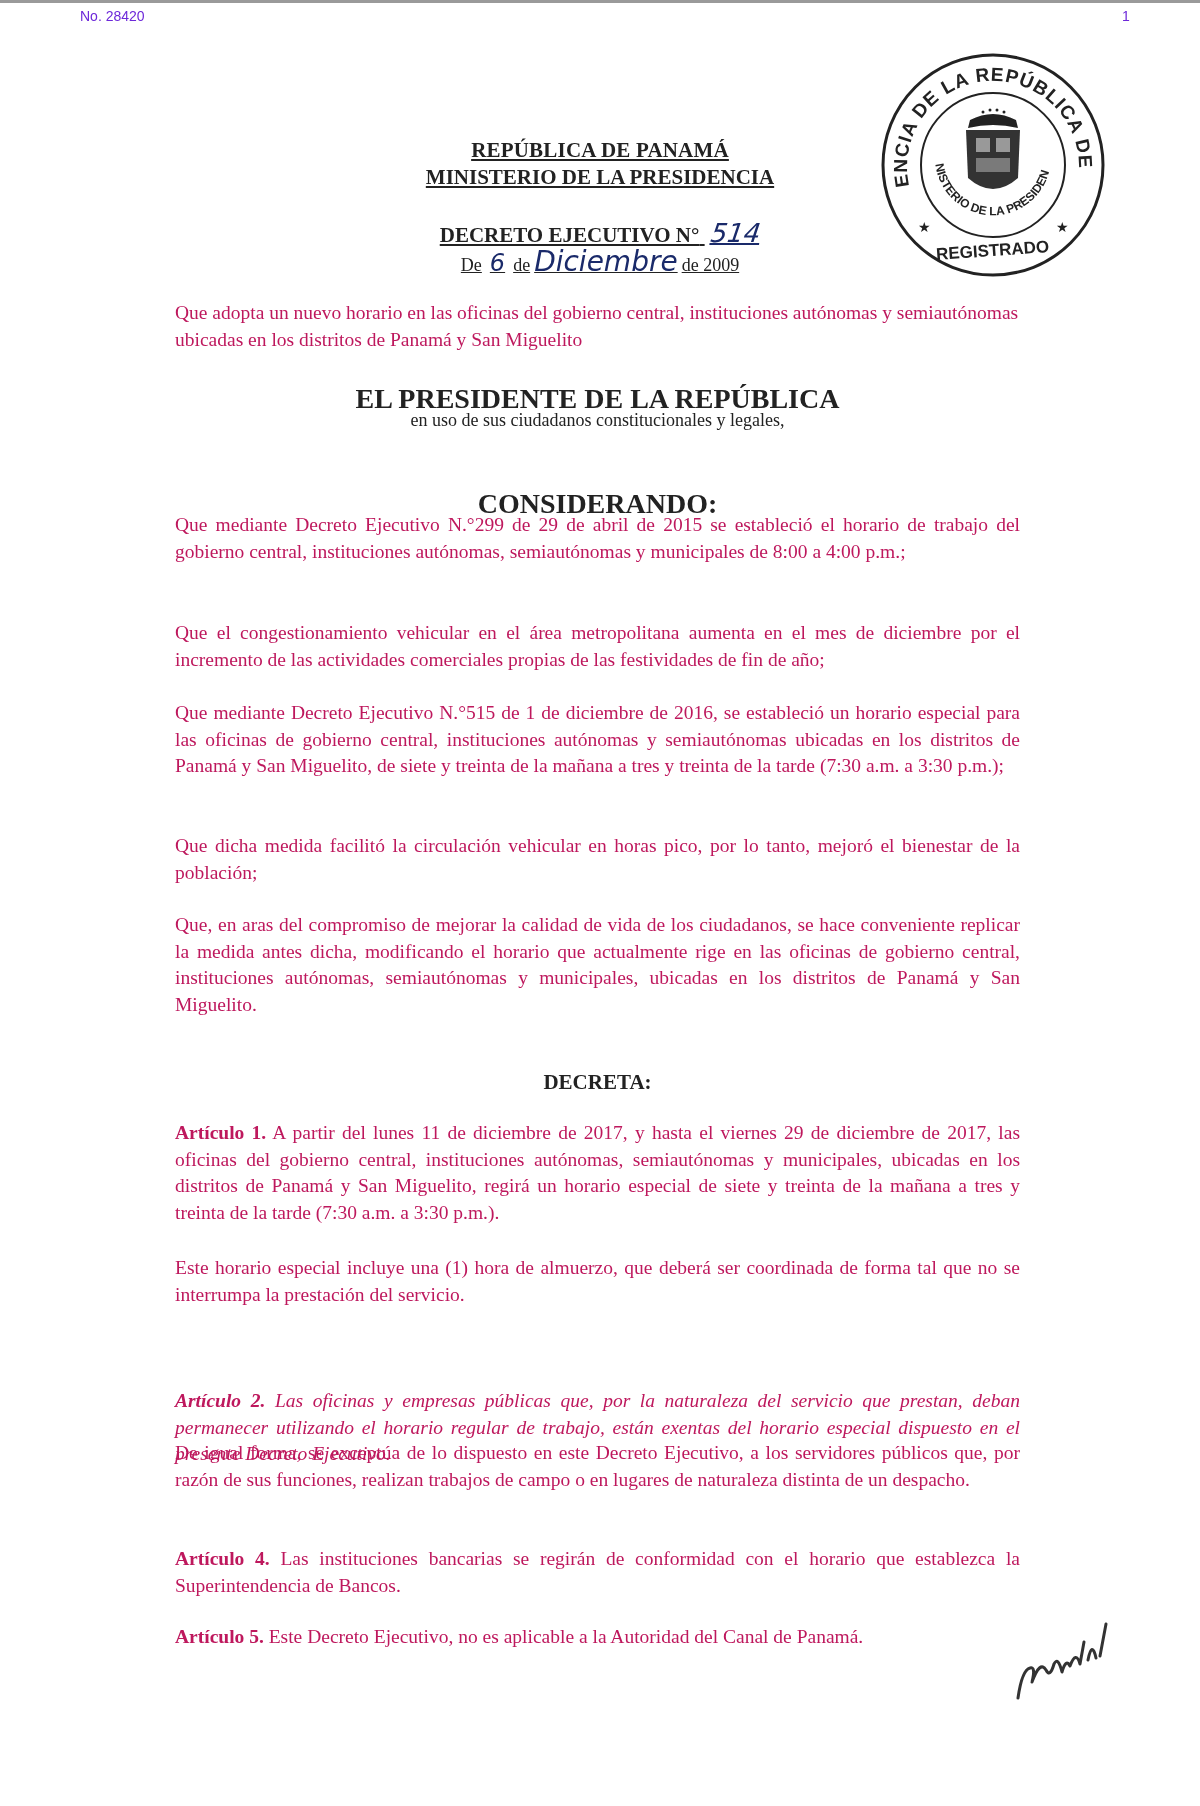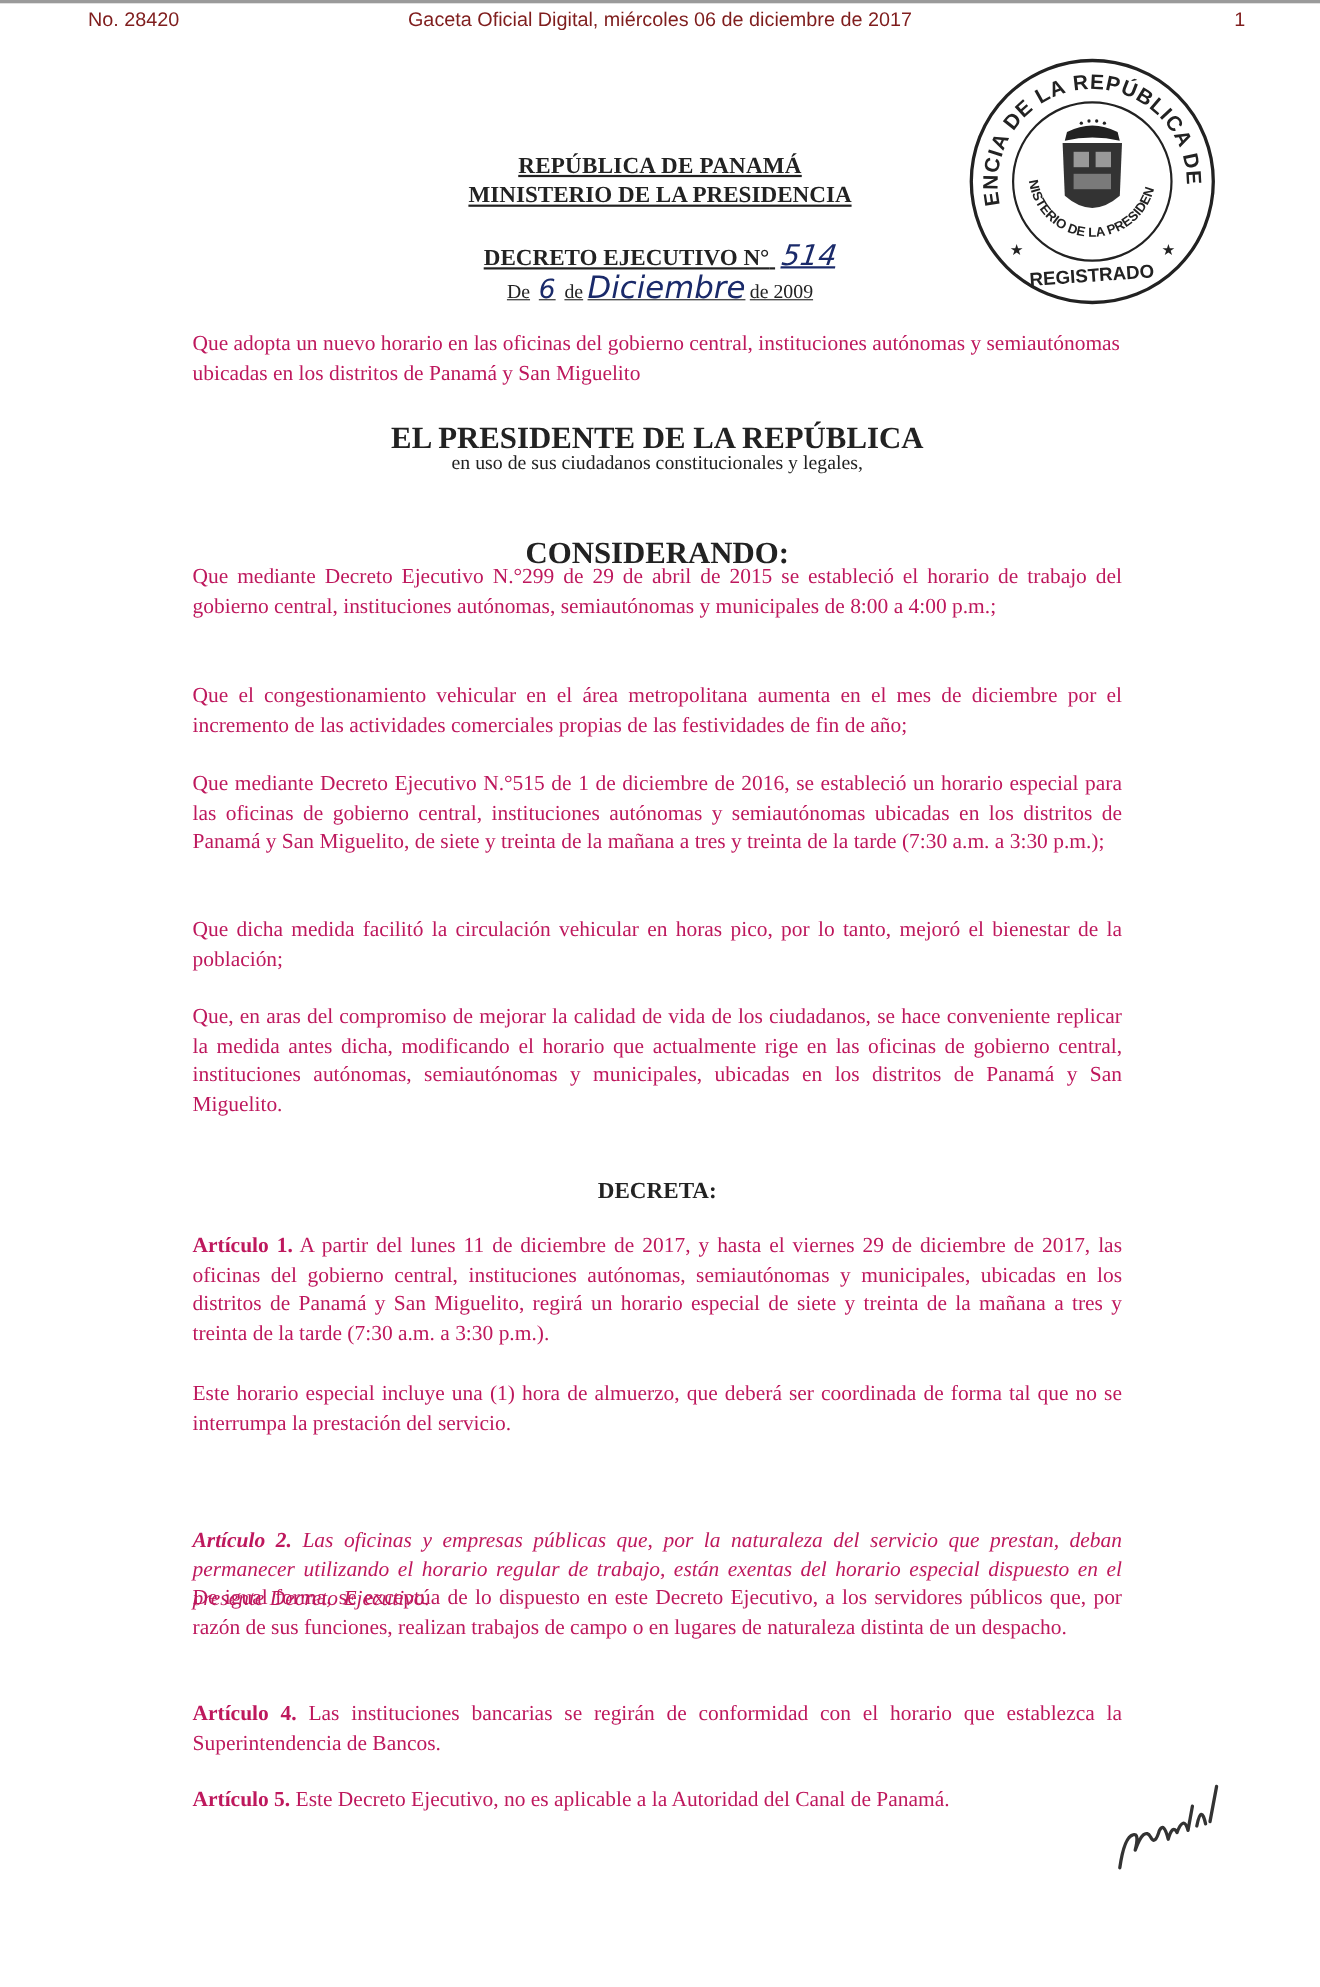--- a/index.html
+++ b/index.html
@@ -3,21 +3,21 @@
 <meta charset="utf-8">
 <style>
   html, body { margin: 0; padding: 0; }
   body {
     width: 1200px; height: 1806px; position: relative; overflow: hidden;
     background: #ffffff; color: #1f1f1f;
     font-family: "Liberation Serif", "DejaVu Serif", serif;
   }
   .topbar { position: absolute; left: 0; top: 0; width: 1200px; height: 3px; background: #9a9a9a; }
   .gazette-header { position: absolute; top: 8px; left: 0; width: 1200px; height: 24px;
-    font-family: "Liberation Sans", "DejaVu Sans", sans-serif; font-size: 18px; color: #7f1d1d; }
+    font-family: "Liberation Sans", "DejaVu Sans", sans-serif; font-size: 14px; color: #6d28d9; }
   .gazette-header .no { position: absolute; left: 80px; top: 0; }
   .gazette-header .title { position: absolute; left: 0; width: 1200px; text-align: center; top: 0; }
   .gazette-header .page { position: absolute; left: 1122px; top: 0; }
 
   .stamp { position: absolute; left: 878px; top: 50px; width: 230px; height: 230px; }
 
   .heading-block { position: absolute; left: 300px; width: 600px; text-align: center; font-weight: bold; color: #222; text-decoration: underline; }
   .h-rep { top: 138px; font-size: 21px; letter-spacing: 0.2px; }
   .h-min { top: 165px; font-size: 21px; }
   .h-dec { top: 218px; font-size: 21px; }
@@ -34,21 +34,20 @@
 
   .signature { position: absolute; left: 1010px; top: 1620px; width: 110px; height: 90px; }
 </style>
 </head>
 <body>
 
 <div class="topbar"></div>
 
 <div class="gazette-header">
   <span class="no">No. 28420</span>
-  <span class="title">Gaceta Oficial Digital, miércoles 06 de diciembre de 2017</span>
   <span class="page">1</span>
 </div>
 
 <svg class="stamp" viewBox="0 0 230 230">
   <defs>
     <path id="outerArc" d="M 30 130 A 86 86 0 1 1 200 130"></path>
     <path id="innerArc" d="M 58 118 A 58 58 0 0 0 172 118"></path>
     <path id="bottomArc" d="M 58 190 A 95 95 0 0 0 172 190"></path>
   </defs>
   <circle cx="115" cy="115" r="110" fill="none" stroke="#222" stroke-width="3"></circle>

